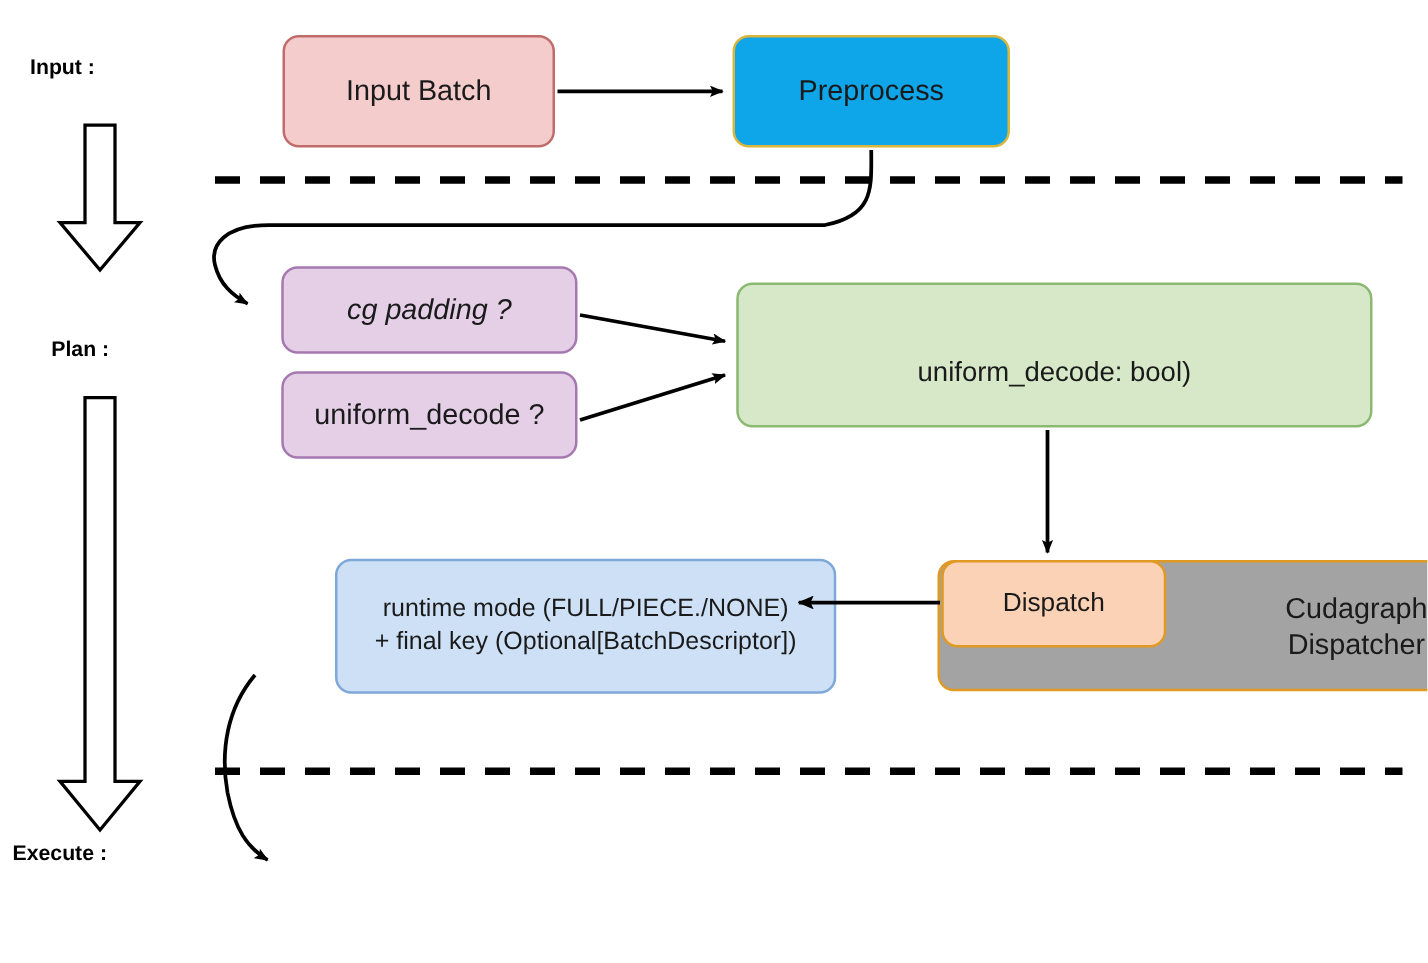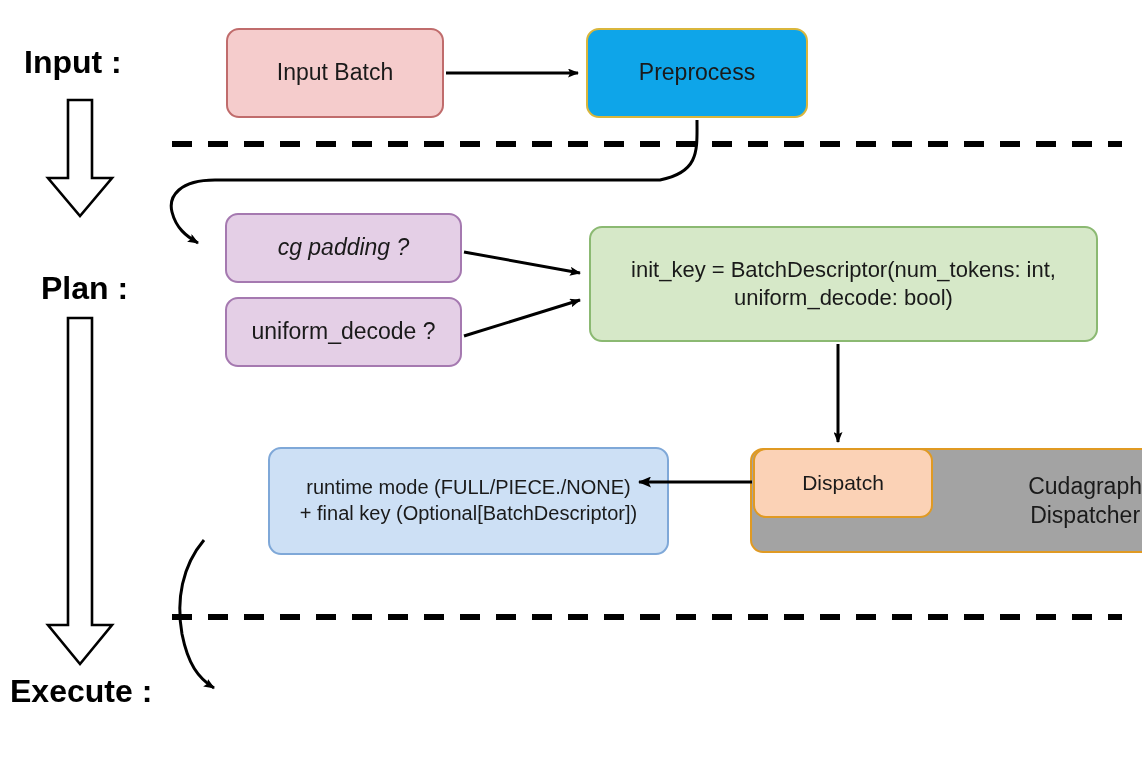--- a/index.html
+++ b/index.html
@@ -22,21 +22,21 @@
     left: 0;
     top: 0;
     width: 1142px;
     height: 770px;
     pointer-events: none;
   }
   .stage-label {
     position: absolute;
     font-family: "Liberation Sans", sans-serif;
     font-weight: bold;
-    font-size: 32px;
+    font-size: 17px;
     color: #000000;
     white-space: nowrap;
     letter-spacing: 0px;
   }
   .node {
     position: absolute;
     box-sizing: border-box;
     display: flex;
     align-items: center;
     justify-content: center;
@@ -104,21 +104,21 @@
   <div class="node node-input-batch" style="left:226px; top:28px; width:218px; height:90px; background:#f5cccc; border-color:#c06c6c;">Input Batch</div>
 
   <div class="node node-preprocess" style="left:586px; top:28px; width:222px; height:90px; background:#0ea5e9; border-color:#d9b63c;">Preprocess</div>
 
   <div class="node node-cg-padding" style="left:225px; top:213px; width:237px; height:70px; background:#e4cfe6; border-color:#a579b0;font-style:italic;">cg padding ?</div>
 
   <div class="node node-uniform-decode" style="left:225px; top:297px; width:237px; height:70px; background:#e4cfe6; border-color:#a579b0;text-align:right;">uniform_decode ?</div>
 
   <div class="node node-init-key" style="left:589px; top:226px; width:509px; height:116px; background:#d6e8c8; border-color:#8bb972;">
     <div>
-      <span>init_key = BatchDescriptor(num_tokens: int,</span><br>
+      <br>
       <span>uniform_decode: bool)</span>
     </div>
   </div>
 
   <div class="node node-runtime-mode" style="left:228px; top:447px; width:401px; height:108px; background:#cde0f5; border-color:#7fa8d8;">
     <div>
       <span>runtime mode (FULL/PIECE./NONE)</span><br>
       <span>+ final key (Optional[BatchDescriptor])</span>
     </div>
   </div>

